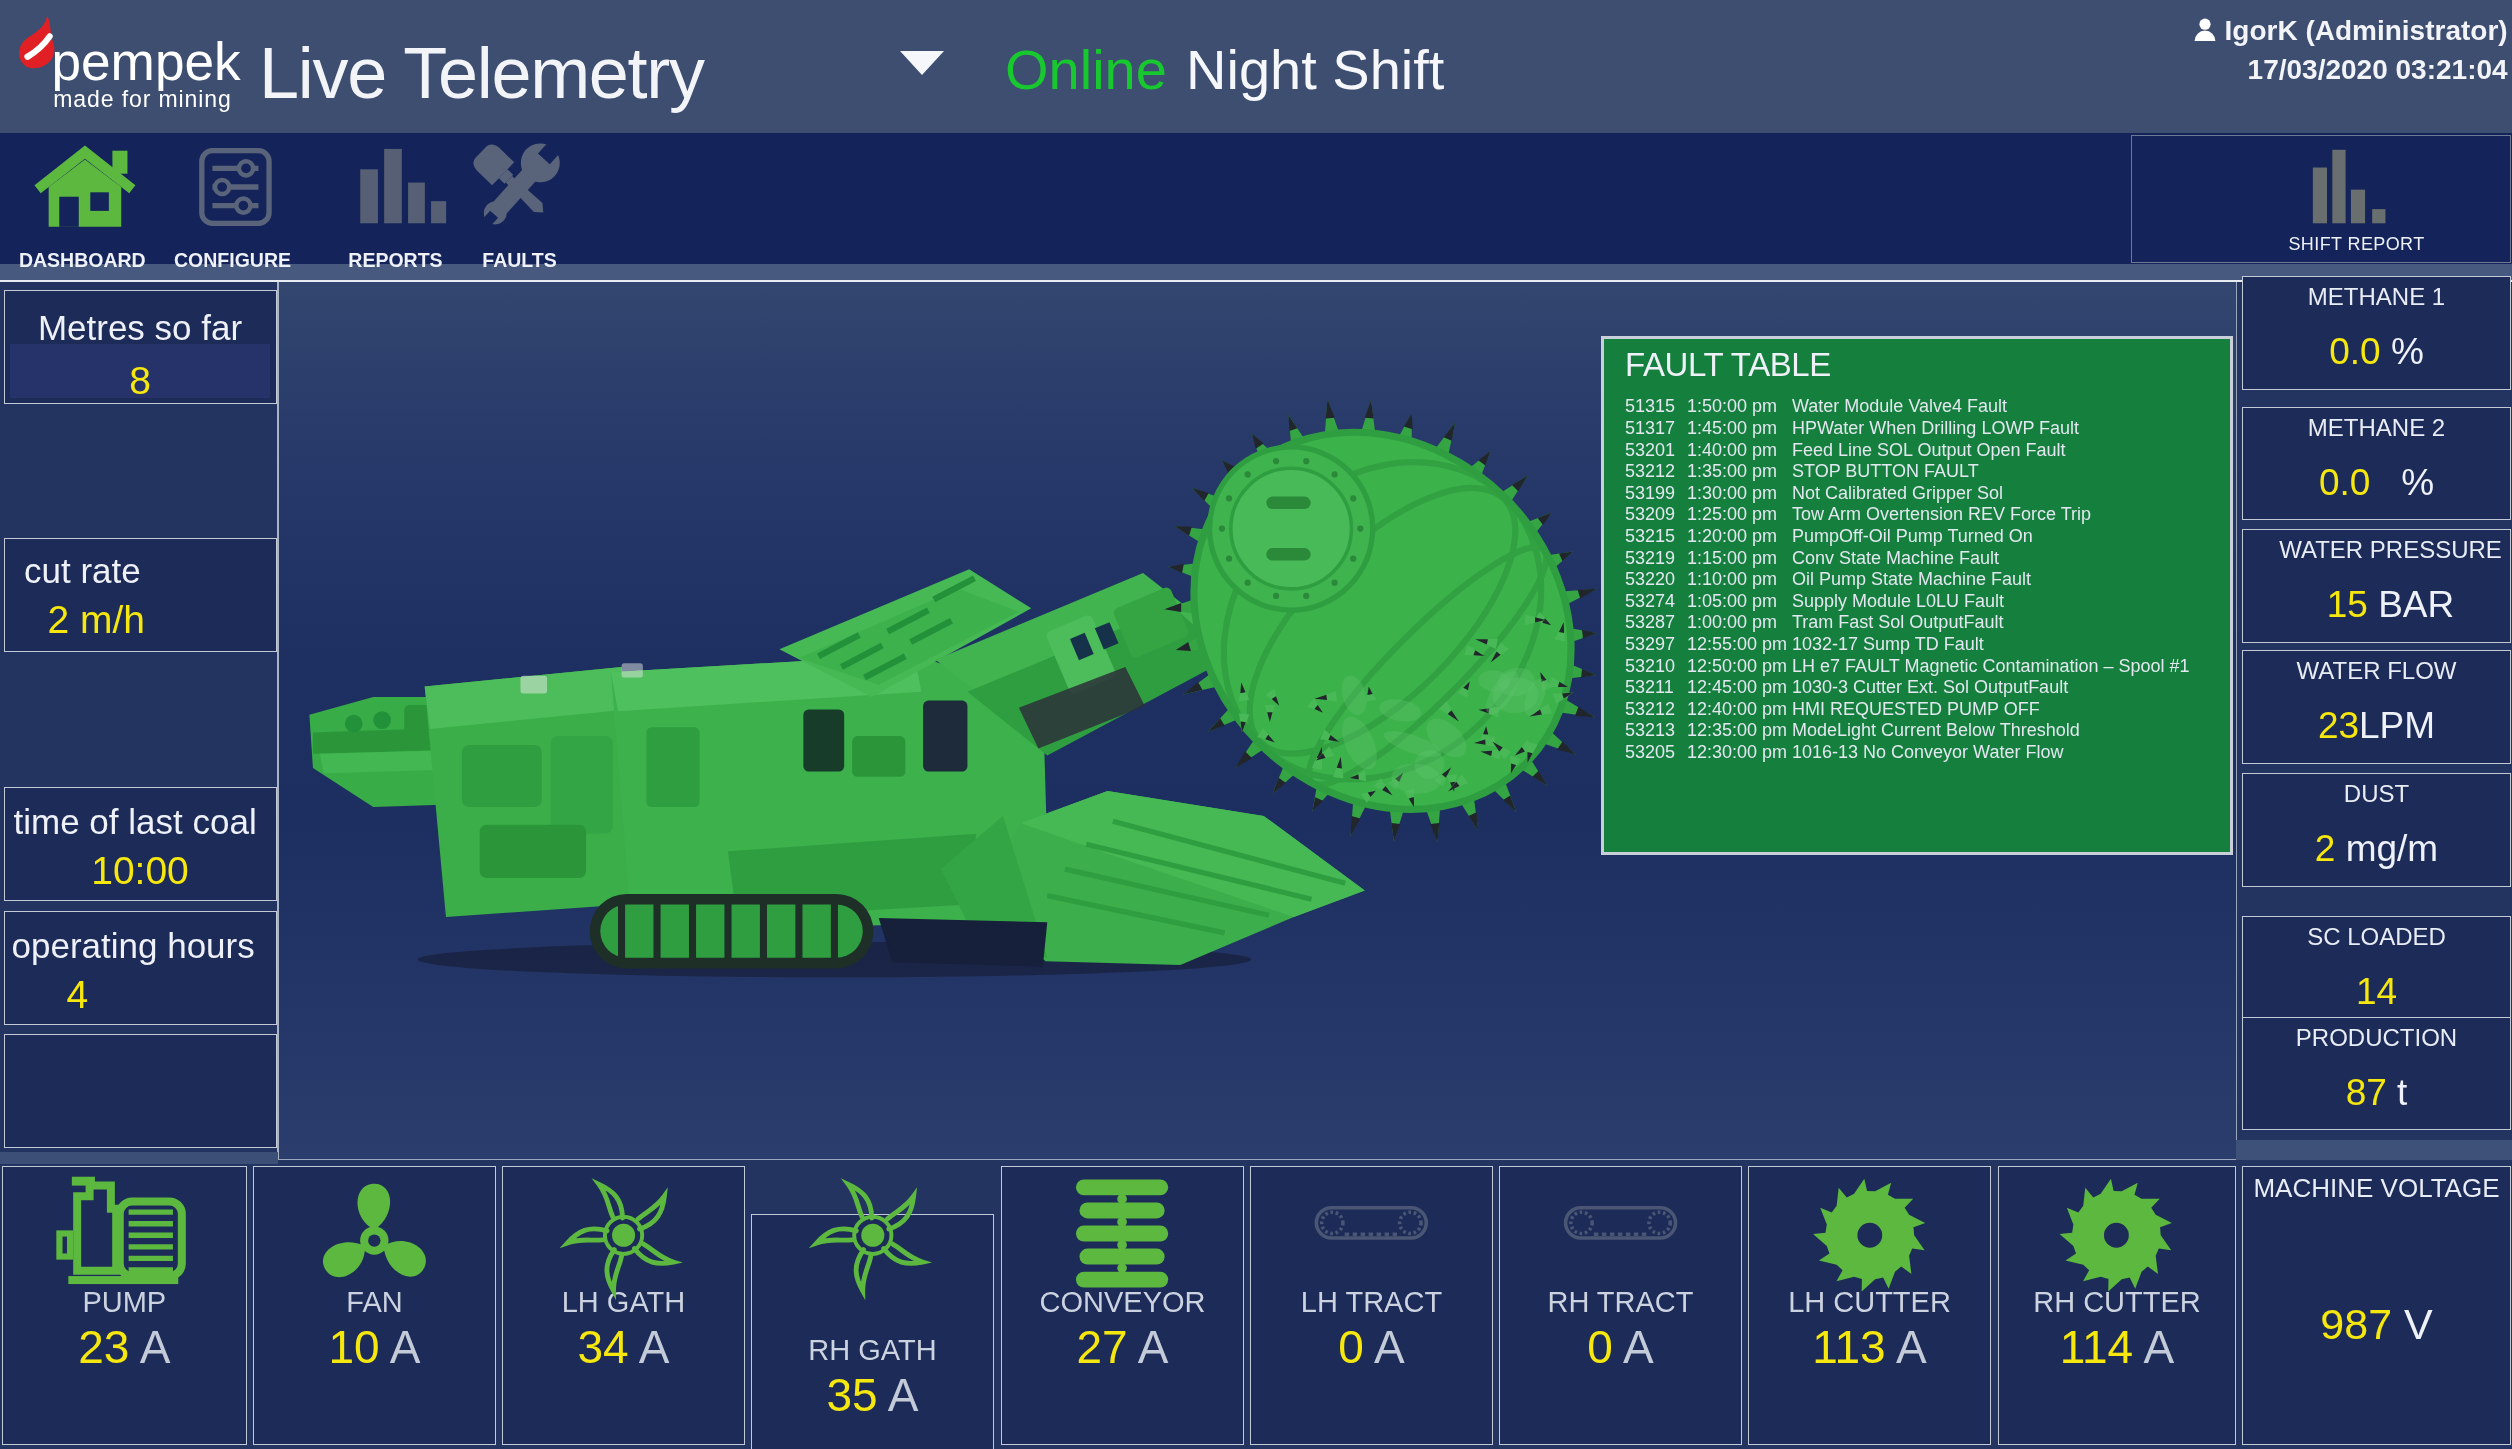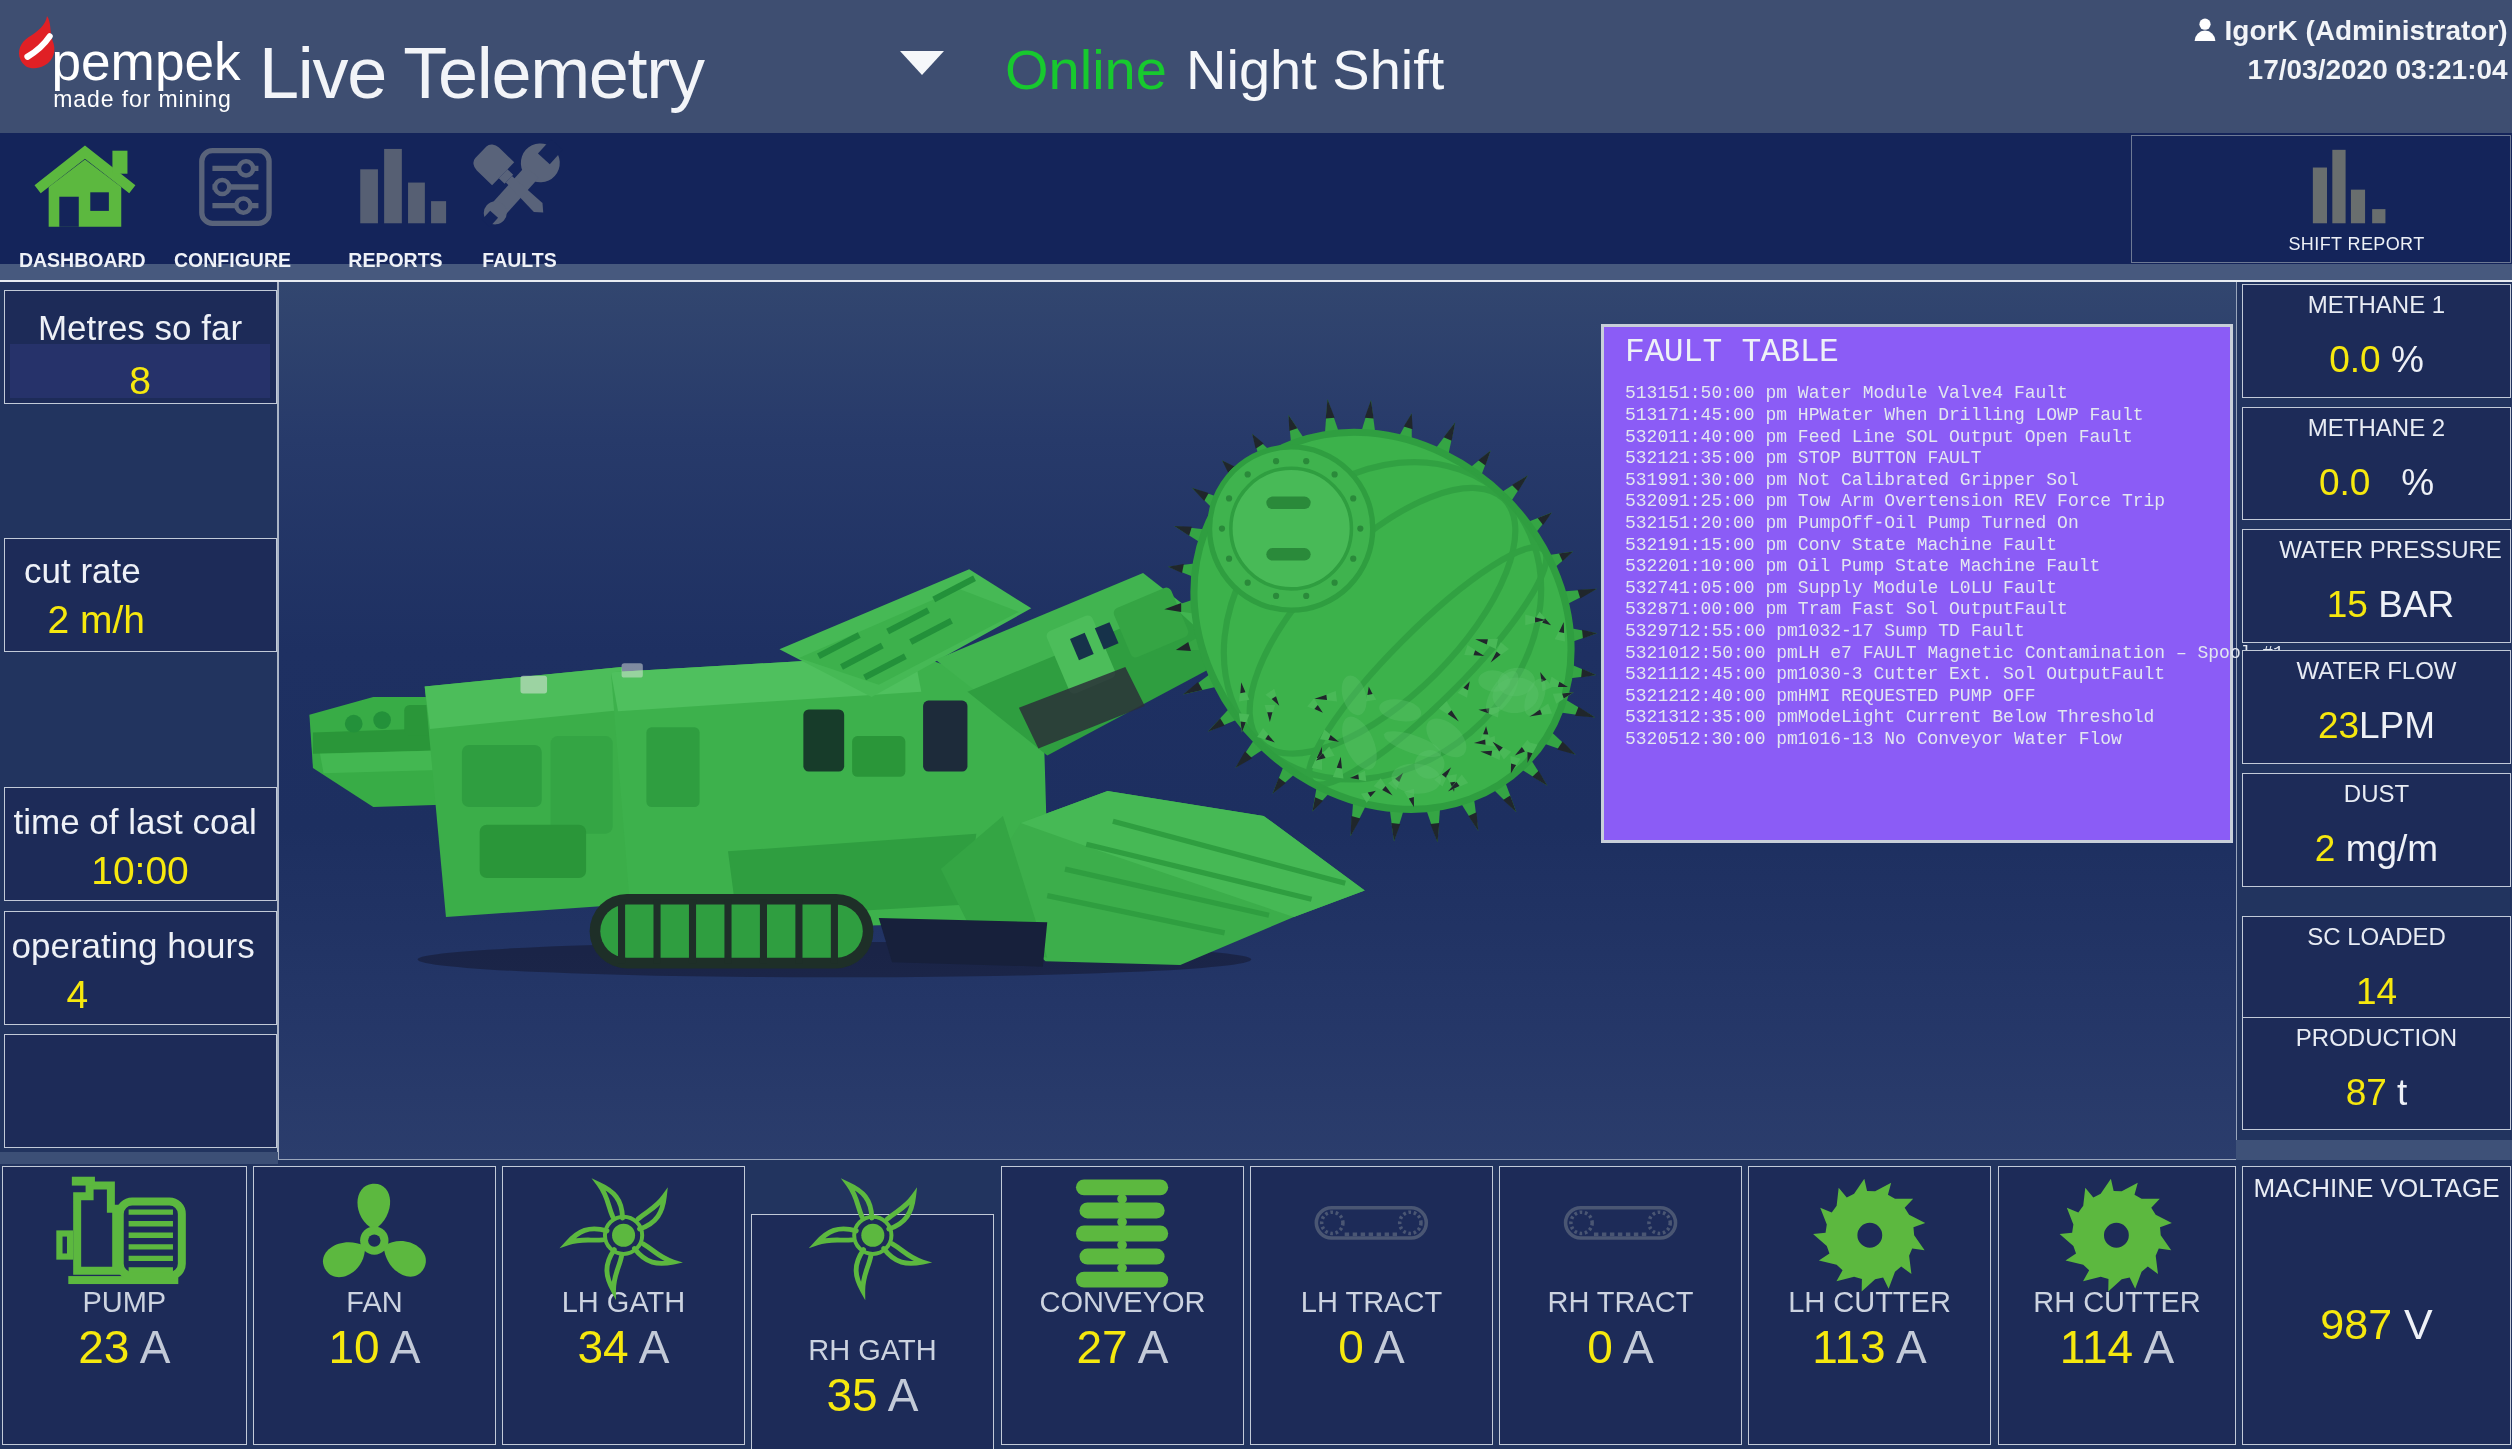--- a/index.html
+++ b/index.html
@@ -31,21 +31,21 @@
 .rbox .v { font-size:37px; margin-top:19.5px; color:#f6e80e; }
 .rbox .u { color:#eef1f7; }
 
 
 .bbox { top:1166px; height:279px; background:#1d2b58; border:1.8px solid #c2cad8; position:absolute; text-align:center; }
 .bbox .t { font-size:29px; color:#ccd3e0; margin-top:5.3px; }
 .bbox .v { font-size:46px; color:#f6e80e; margin-top:0.9px; }
 .bbox .u { color:#c3cad8; }
 
 
-#fault { left:1601px; top:324px; width:632px; height:519px; background:#8b5cf6; border:3.5px solid #c8cfda; color:#e2e7f0;font-family:Liberation Mono, monospace; }
+#fault { left:1601px; top:336px; width:632px; height:519px; background:#15803d; border:3.5px solid #c8cfda; color:#e2e7f0; }
 #fault h2 { font-size:33px; font-weight:normal; color:#eef1f7; margin:7px 0 12.4px 21px; letter-spacing:-0.4px; }
 #fault table { border-collapse:collapse; font-size:18px; margin-left:21px; line-height:21.6px; }
 #fault td { padding:0; white-space:nowrap; }
 #fault td.c1 { width:62px; }
 #fault td.c2 { width:105px; }
 </style>
 </head>
 <body>
 <div id="page">
   <div id="header" class="abs"></div>
@@ -581,21 +581,21 @@
           </tr>
       <tr>
             <td>53205</td>
             <td>12:30:00 pm</td>
             <td>1016-13 No Conveyor Water Flow</td>
           </tr>
     </tbody>
       </table>
   </div>
 
-  <div class="box rbox" style="top:284px;height:114px;">
+  <div class="box rbox" style="top:276px;height:114px;">
     <div class="t">METHANE 1</div>
       <div class="v">0.0 <span class="u">%</span></div>
   </div>
   <div class="box rbox" style="top:407px;height:113px;">
     <div class="t">METHANE 2</div>
       <div class="v">0.0 &nbsp;&nbsp;<span class="u">%</span></div>
   </div>
   <div class="box rbox" style="top:529px;height:114px;padding-left:28px;">
     <div class="t">WATER PRESSURE</div>
       <div class="v">15 <span class="u">BAR</span></div>

